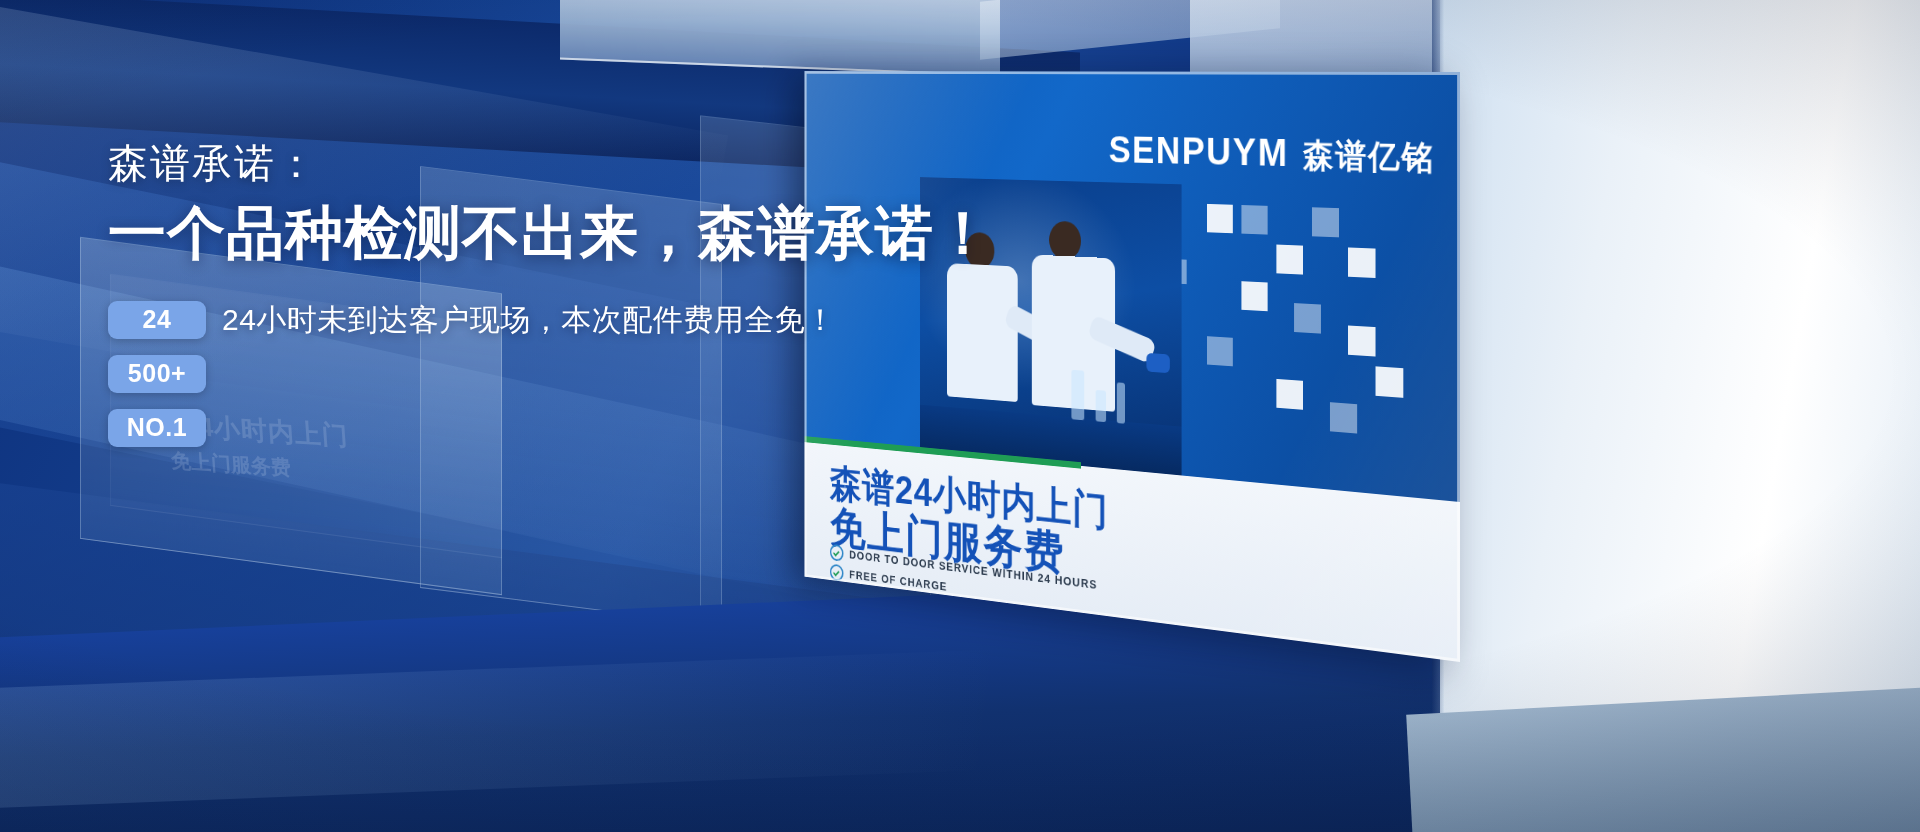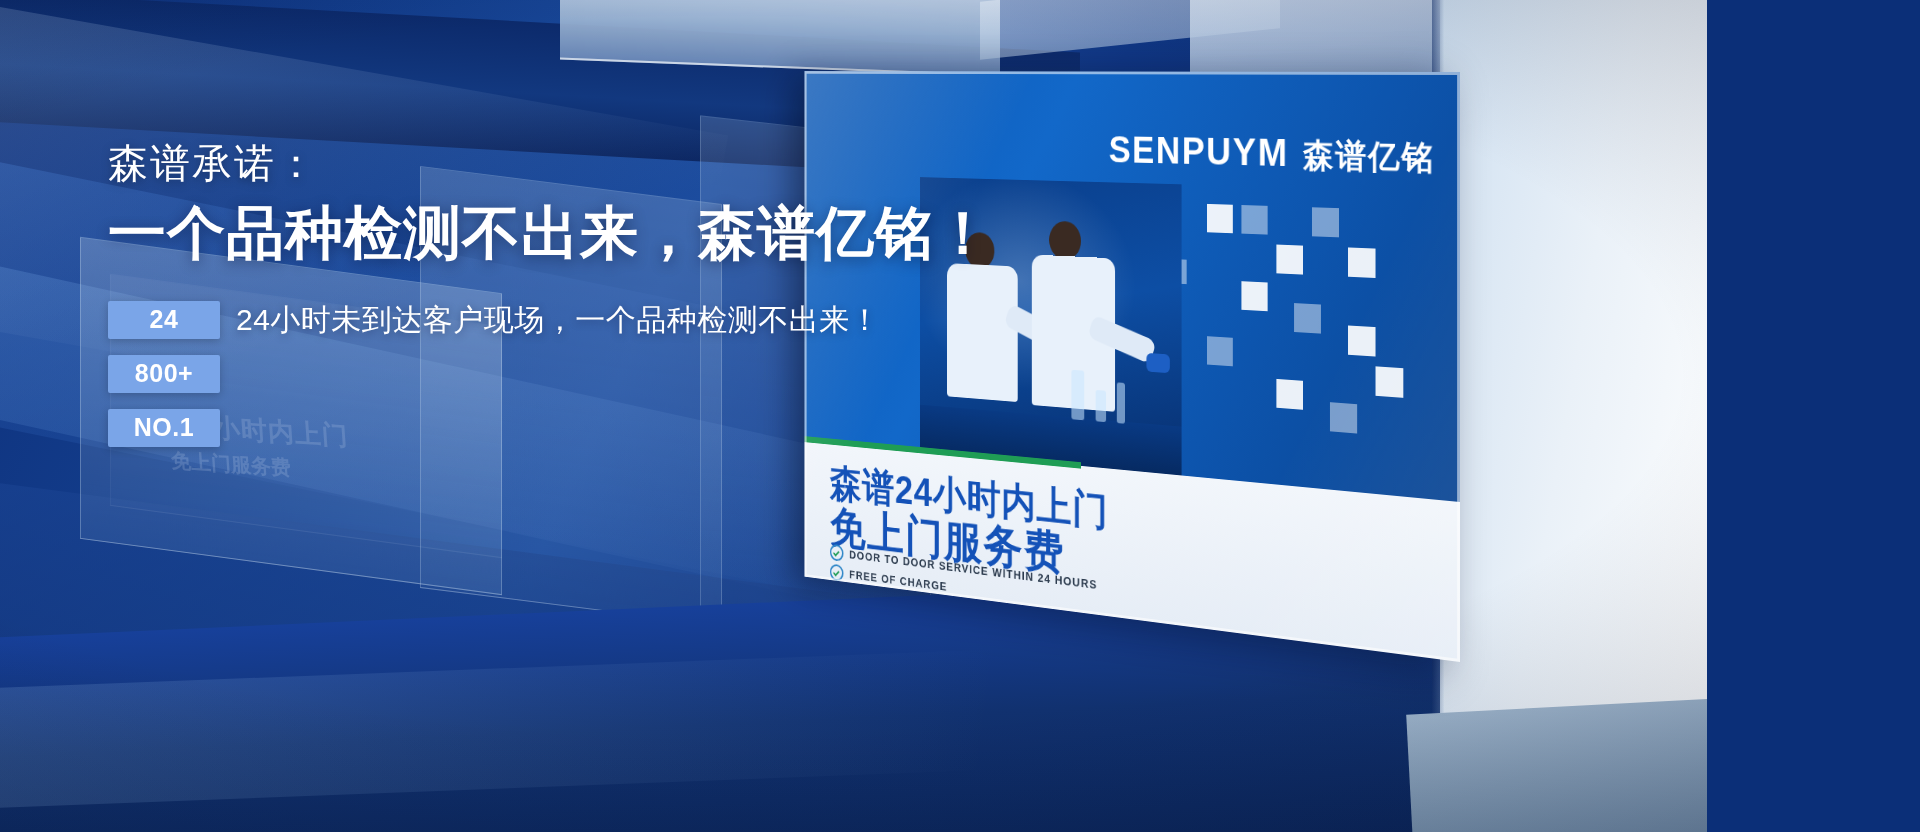--- a/index.html
+++ b/index.html
@@ -2,21 +2,21 @@
 <html><head>
 <meta charset="utf-8">
 <style>
   html,body{margin:0;padding:0;}
   body{
     width:1920px;height:832px;overflow:hidden;
     font-family:"Liberation Sans","DejaVu Sans",sans-serif;
     background:#0b2f78;
   }
   #stage{
-    position:relative;width:1707px;height:832px;overflow:hidden;
+    position:relative;width:1920px;height:832px;overflow:hidden;
     background:
       linear-gradient(115deg,#0d2f7a 0%,#14408f 22%,#1c4c9e 38%,#0f3684 55%,#0b2a6b 75%,#0a2560 100%);
   }
 
   
   .bg-layer{position:absolute;inset:0;}
   .shape{position:absolute;}
 
   .ceiling-dark{
     left:-40px;top:-10px;width:1120px;height:130px;
@@ -138,24 +138,24 @@
     font-weight:400;text-shadow:0 2px 10px rgba(0,0,0,.35);
   }
   .headline{
     margin-top:16px;color:#ffffff;font-size:58px;line-height:1.08;
     font-weight:700;letter-spacing:1px;white-space:nowrap;
     text-shadow:0 3px 14px rgba(0,10,40,.45);
   }
   .bullets{margin-top:36px;display:flex;flex-direction:column;gap:16px;}
   .bullet{display:flex;align-items:center;gap:16px;}
   .badge{
-    min-width:78px;height:38px;border-radius:2px;
+    min-width:78px;height:38px;border-radius:9px;
     background:#7aa5e8;color:#ffffff;
     display:flex;align-items:center;justify-content:center;
-    font-size:25px;font-weight:700;letter-spacing:.5px;padding:0 17px;
+    font-size:25px;font-weight:700;letter-spacing:.5px;padding:0 10px;
     box-shadow:0 2px 8px rgba(0,0,0,.22);
   }
   .bullet-text{
     color:#ffffff;font-size:30px;line-height:1.2;letter-spacing:.5px;
     text-shadow:0 2px 9px rgba(0,10,40,.40);white-space:nowrap;
   }
 
   
   .billboard{
     position:absolute;left:660px;top:72px;width:800px;height:590px;z-index:30;
@@ -325,29 +325,29 @@
         <span class="bb-sub-txt">FREE OF CHARGE</span>
       </div>
     </div>
 
     <div class="bb-frame"></div>
     <div class="bb-gloss"></div>
   </div>
 
   <div class="copy">
     <div class="eyebrow">森谱承诺：</div>
-    <div class="headline">一个品种检测不出来，森谱亿铭！</div>
+    <div class="headline">一个品种检测不出来，森谱承诺！</div>
 
     <div class="bullets">
       <div class="bullet">
         <span class="badge">24</span>
-        <span class="bullet-text">24小时未到达客户现场，一个品种检测不出来！</span>
+        <span class="bullet-text">24小时未到达客户现场，本次配件费用全免！</span>
       </div>
       <div class="bullet">
-        <span class="badge">800+</span>
+        <span class="badge">500+</span>
       </div>
       <div class="bullet">
         <span class="badge">NO.1</span>
       </div>
     </div>
   </div>
 
   <div class="vignette"></div>
 </div>
 

